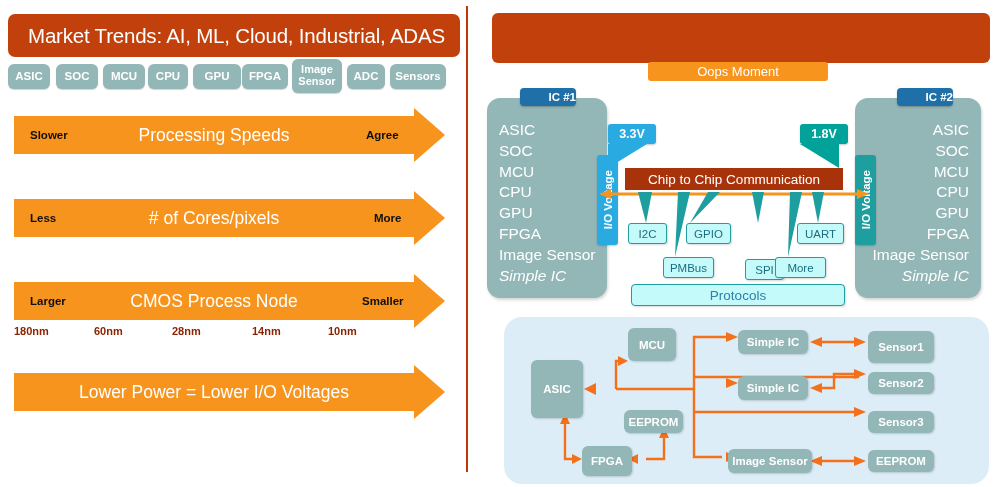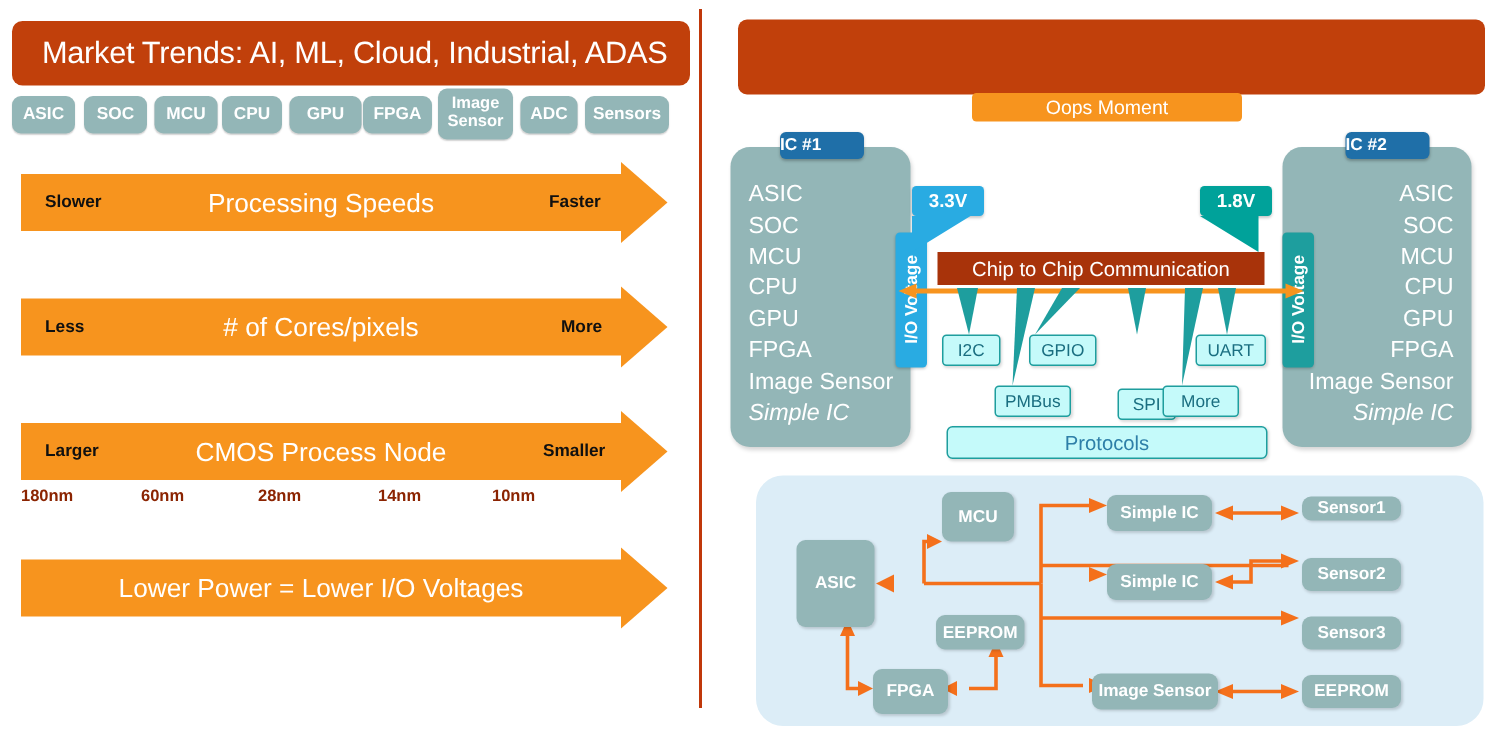--- a/index.html
+++ b/index.html
@@ -48,21 +48,21 @@
   #oops-badge{left:648px;top:62px;width:180px;height:19px;background:#F7941E;
     border-radius:3px;color:#fff;font-size:13px;display:flex;align-items:center;
     justify-content:center;}
 
   .ic-block{position:absolute;background:#93B6B7;border-radius:13px;
     box-shadow:1px 2px 3px rgba(0,0,0,.17);}
   .ic-list{position:absolute;top:22px;color:#fff;font-size:15.5px;line-height:20.8px;}
   .ic-list .simple{font-style:italic;}
   .ic-tag{position:absolute;background:#1F6FA8;border-radius:4px;color:#fff;
     font-weight:bold;font-size:11.5px;display:flex;align-items:center;
-    justify-content:flex-start;box-shadow:0 1px 2px rgba(0,0,0,.25);}
+    justify-content:flex-end;box-shadow:0 1px 2px rgba(0,0,0,.25);}
 
   .io-strip{position:absolute;width:21px;border-radius:3px;
     display:flex;align-items:center;justify-content:center;
     box-shadow:0 1px 2px rgba(0,0,0,.2);}
   .io-strip span{writing-mode:vertical-rl;transform:rotate(180deg);
     color:#fff;font-weight:bold;font-size:11.5px;white-space:nowrap;}
 
   #c2c-bar{left:625px;top:168px;width:218px;height:22px;background:#A8330A;
     display:flex;align-items:center;justify-content:center;}
   #c2c-bar span{color:#fff;font-size:13.5px;}
@@ -109,21 +109,21 @@
       <div class="chip" style="left: 347px; top: 64px; width: 38px; height: 25px;">ADC</div>
       <div class="chip" style="left: 390px; top: 64px; width: 56px; height: 25px;">Sensors</div>
     </div>
 
   <div id="arrow-rows">
       <div class="arrow-row" style="left: 14px; top: 116px; width: 431px;">
         <div class="arrow-body" style="width: 400px;"></div>
         <div class="arrow-head" style="left: 400px;"></div>
         <div class="arrow-center" style="width: 400px;">Processing Speeds</div>
         <div class="arrow-left-lbl">Slower</div>
-        <div class="arrow-right-lbl" style="left: 352px;">Faster</div>
+        <div class="arrow-right-lbl" style="left: 352px;">Agree</div>
       </div>
       <div class="arrow-row" style="left: 14px; top: 199px; width: 431px;">
         <div class="arrow-body" style="width: 400px;"></div>
         <div class="arrow-head" style="left: 400px;"></div>
         <div class="arrow-center" style="width: 400px;"># of Cores/pixels</div>
         <div class="arrow-left-lbl">Less</div>
         <div class="arrow-right-lbl" style="left: 360px;">More</div>
       </div>
       <div class="arrow-row" style="left: 14px; top: 282px; width: 431px;">
         <div class="arrow-body" style="width: 400px;"></div>
@@ -282,17 +282,17 @@
 </svg>
 
 <div id="bottom-blocks">
     <div class="bblock" style="left: 531px; top: 360px; width: 52px; height: 58px;">ASIC</div>
     <div class="bblock" style="left: 628px; top: 328px; width: 48px; height: 33px;">MCU</div>
     <div class="bblock" style="left: 624px; top: 410px; width: 59px; height: 23px;">EEPROM</div>
     <div class="bblock" style="left: 582px; top: 446px; width: 50px; height: 30px;">FPGA</div>
     <div class="bblock" style="left: 738px; top: 330px; width: 70px; height: 24px;">Simple IC</div>
     <div class="bblock" style="left: 738px; top: 376px; width: 70px; height: 24px;">Simple IC</div>
     <div class="bblock" style="left: 728px; top: 449px; width: 84px; height: 24px;">Image Sensor</div>
-    <div class="bblock" style="left: 868px; top: 331px; width: 66px; height: 16px;">Sensor1</div>
+    <div class="bblock" style="left: 868px; top: 331px; width: 66px; height: 32px;">Sensor1</div>
     <div class="bblock" style="left: 868px; top: 372px; width: 66px; height: 22px;">Sensor2</div>
     <div class="bblock" style="left: 868px; top: 411px; width: 66px; height: 22px;">Sensor3</div>
     <div class="bblock" style="left: 868px; top: 450px; width: 66px; height: 22px;">EEPROM</div>
   </div>
 
 </body></html>

